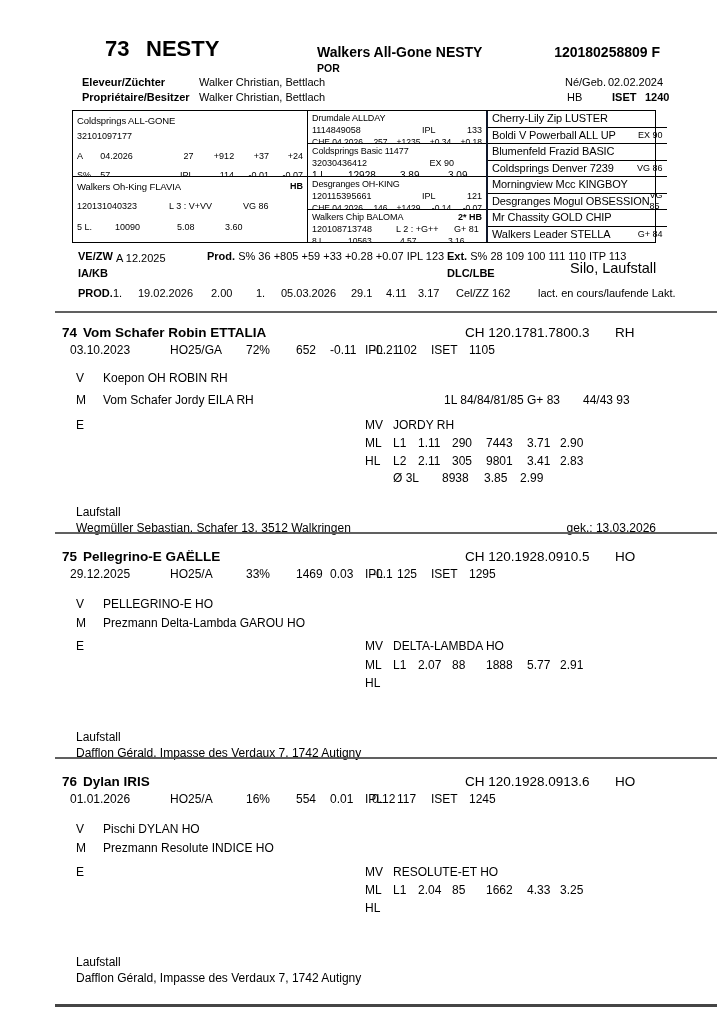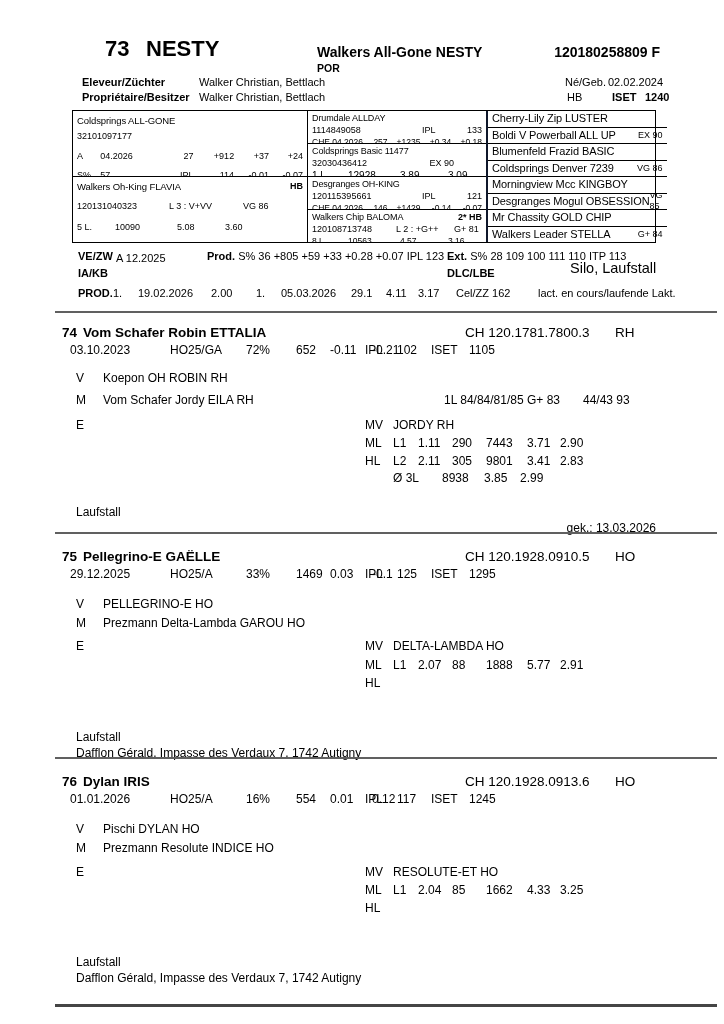--- a/index.html
+++ b/index.html
@@ -272,20 +272,21 @@
       <span>2.83</span>
     </div>
     <div class="abs frow fs12" style="left:393px;top:156px">
       <span style="width:49px">Ø 3L</span>
       <span style="width:42px">8938</span>
       <span style="width:36px">3.85</span>
       <span>2.99</span>
     </div>
 
     <span class="abs fs12" style="left:76px;top:190px">Laufstall</span>
+    <span class="abs fs12" style="left:76px;top:206px">Wegmüller Sebastian, Schafer 13, 3512 Walkringen</span>
     <span class="abs fs12 tr" style="left:540px;top:206px;width:116px">gek.: 13.03.2026</span>
   </section>
 
   <div class="sep" style="top:532px"></div>
 
   <section class="entry" style="top:540px;height:217px">
     <span class="abs b fs13" style="left:62px;top:9px">75</span>
     <span class="abs b fs13" style="left:83px;top:9px">Pellegrino-E GAËLLE</span>
     <span class="abs fs13" style="left:465px;top:9px">CH 120.1928.0910.5</span>
     <span class="abs fs13" style="left:615px;top:9px">HO</span>

